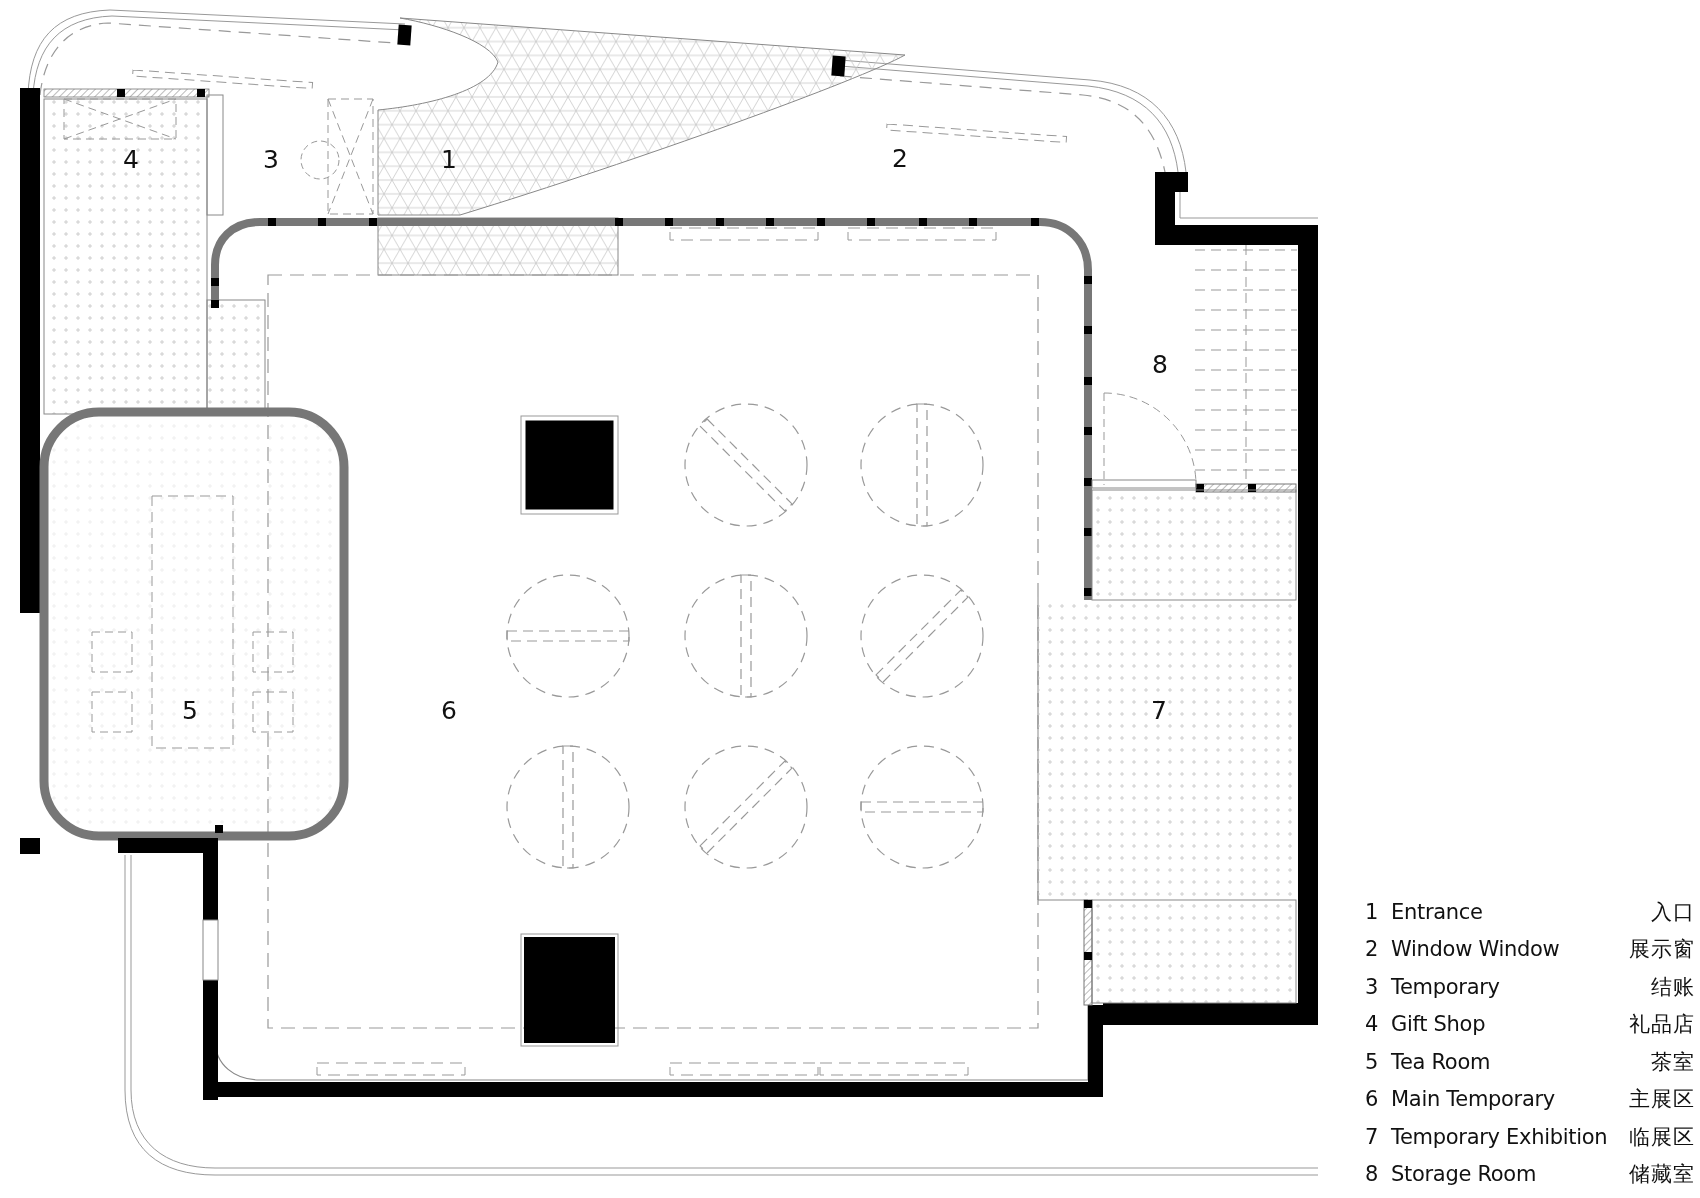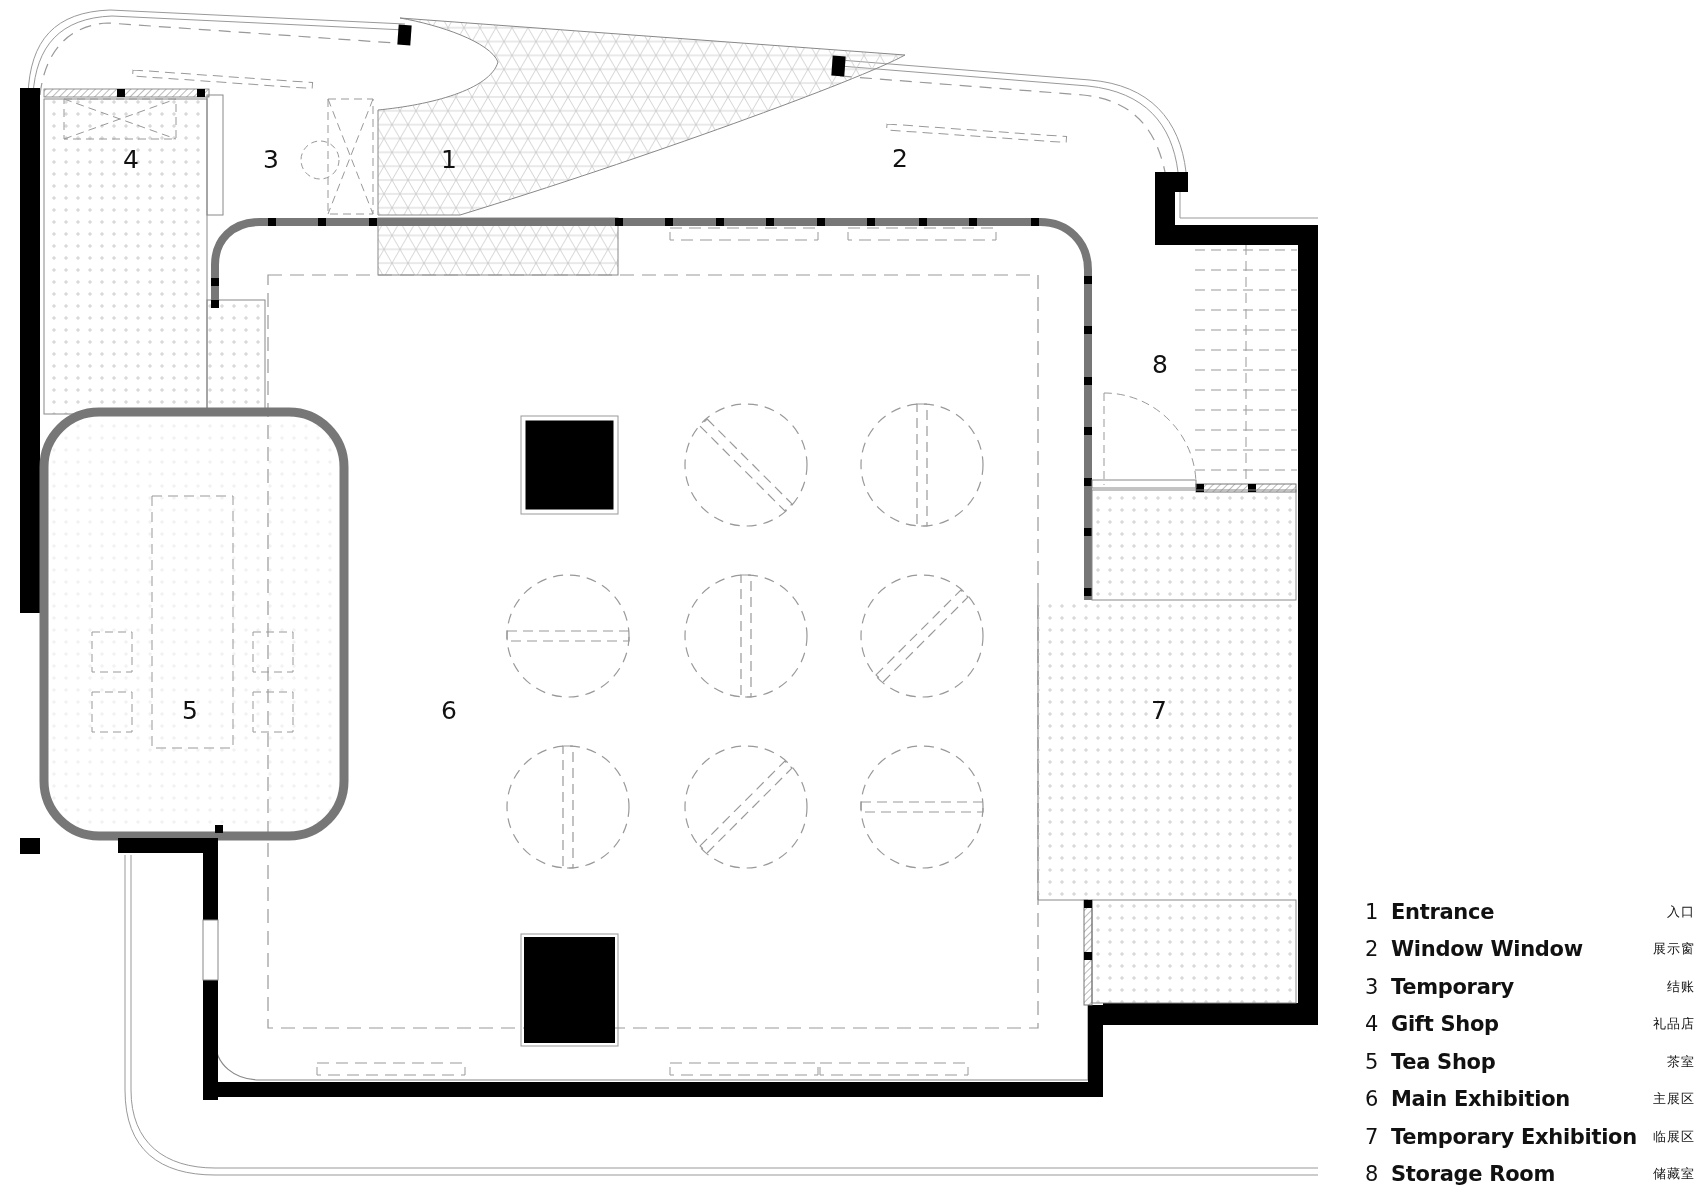--- a/index.html
+++ b/index.html
@@ -2,22 +2,22 @@
 <html><head>
 <meta charset="utf-8">
 <style>
   html, body { margin:0; padding:0; background:#ffffff; }
   body { width:1700px; height:1198px; position:relative; overflow:hidden; font-family:"Liberation Sans","DejaVu Sans",sans-serif; }
   #plan { position:absolute; left:0; top:0; width:1700px; height:1198px; }
   .room-label { position:absolute; font-size:25px; color:#111; transform:translate(-50%,-50%); font-family:"DejaVu Sans",sans-serif; }
   #legend { position:absolute; left:1365px; top:893px; width:330px; }
   .legend-row { display:flex; align-items:center; height:37.5px; font-size:21px; color:#111; font-family:"DejaVu Sans",sans-serif; }
   .legend-num { width:26px; }
-  .legend-en { width:220px; white-space:nowrap; letter-spacing:-0.3px;font-weight:bold; }
-  .legend-zh { margin-left:auto; font-size:13px; letter-spacing:1px; }
+  .legend-en { width:220px; white-space:nowrap; letter-spacing:-0.3px; }
+  .legend-zh { margin-left:auto; font-size:21px; letter-spacing:1px; }
 </style>
 </head>
 <body>
 
 <svg id="plan" viewBox="0 0 1700 1198" xmlns="http://www.w3.org/2000/svg">
   <defs>
     <pattern id="dots" width="12" height="12" patternUnits="userSpaceOnUse">
       <path d="M6 4 L6 8 M4 6 L8 6" stroke="#c4c4c4" stroke-width="0.8"></path>
     </pattern>
     <pattern id="tri" width="16" height="27.7" patternUnits="userSpaceOnUse">
@@ -193,26 +193,26 @@
     <span class="legend-en">Temporary</span>
     <span class="legend-zh">结账</span>
   </div>
   <div class="legend-row">
     <span class="legend-num">4</span>
     <span class="legend-en">Gift Shop</span>
     <span class="legend-zh">礼品店</span>
   </div>
   <div class="legend-row">
     <span class="legend-num">5</span>
-    <span class="legend-en">Tea Shop</span>
+    <span class="legend-en">Tea Room</span>
     <span class="legend-zh">茶室</span>
   </div>
   <div class="legend-row">
     <span class="legend-num">6</span>
-    <span class="legend-en">Main Exhibition</span>
+    <span class="legend-en">Main Temporary</span>
     <span class="legend-zh">主展区</span>
   </div>
   <div class="legend-row">
     <span class="legend-num">7</span>
     <span class="legend-en">Temporary Exhibition</span>
     <span class="legend-zh">临展区</span>
   </div>
   <div class="legend-row">
     <span class="legend-num">8</span>
     <span class="legend-en">Storage Room</span>

